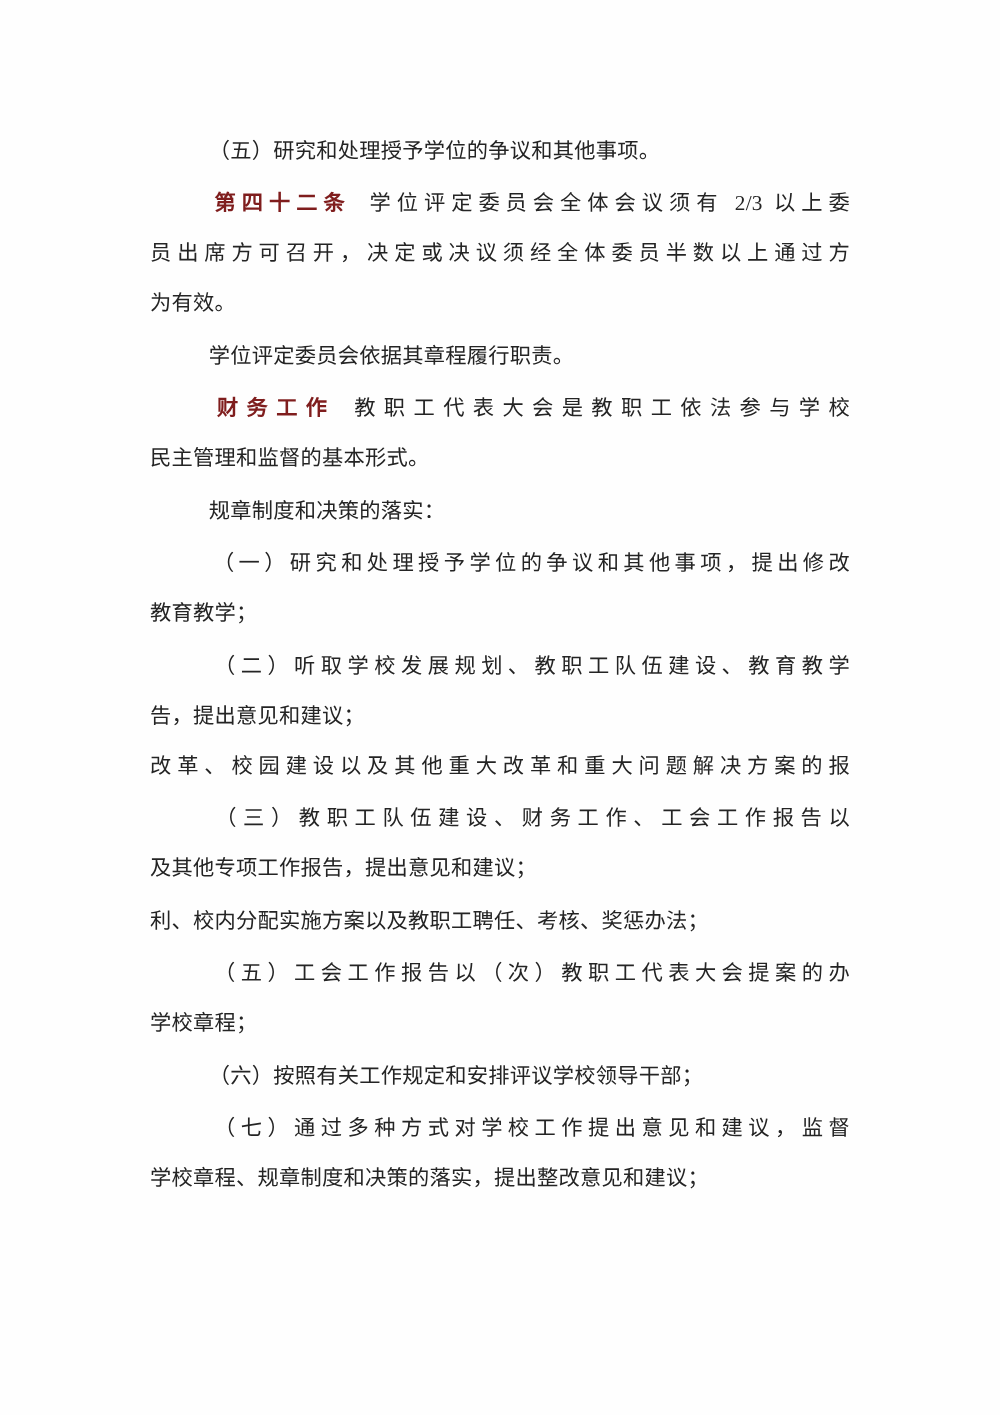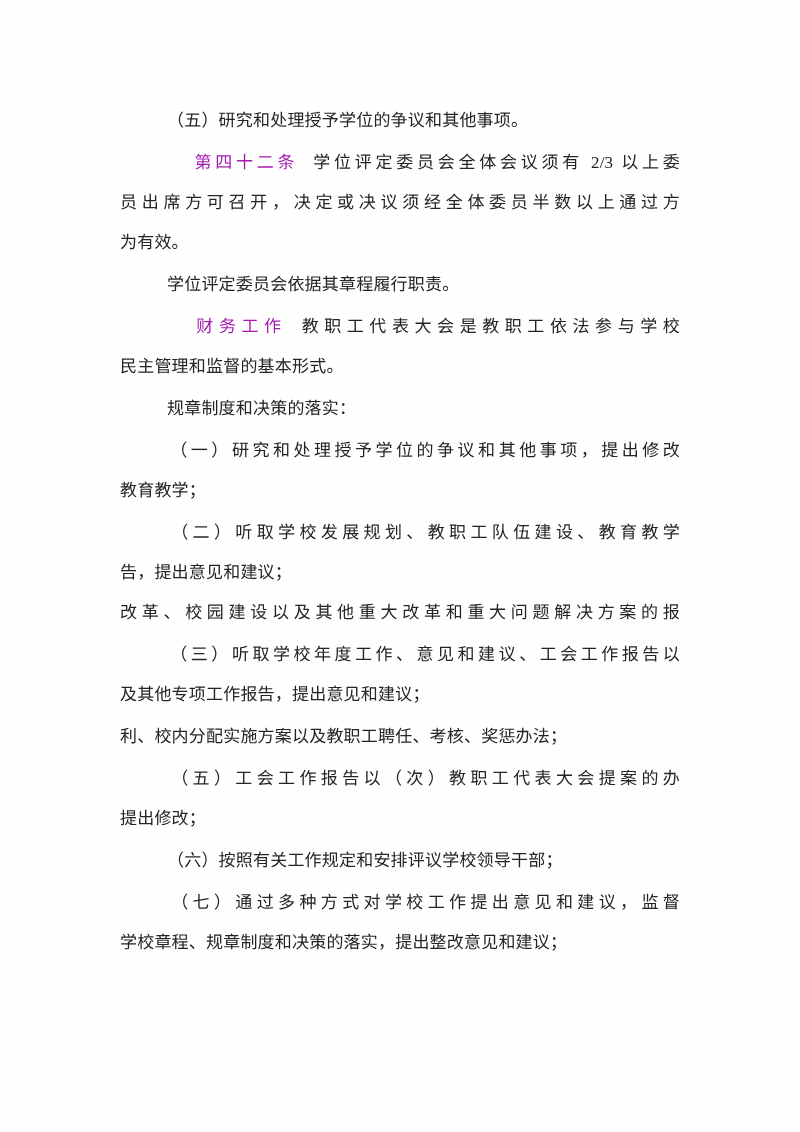--- a/index.html
+++ b/index.html
@@ -35,24 +35,23 @@
   }
   .line.short {
     text-align-last: left;
   }
   .indent {
     display: inline-block;
     width: 47px;
     height: 1px;
   }
   .lead {
-    font-weight: normal;
-    color: #a21caf;
+    font-weight: bold;
+    color: #7f1d1d;
     margin-right: 15px;
-    margin-left: 24px;
   }
 </style>
 </head>
 <body>
 
 <div class="page">
   <div class="doc">
 
     <div class="para">
       <div class="line short"><span class="indent"></span><span>（五）研究和处理授予学位的争议和其他事项。</span></div>
@@ -82,31 +81,31 @@
       <div class="line short"><span>教育教学；</span></div>
     </div>
 
     <div class="para">
       <div class="line"><span class="indent"></span><span>（二）听取学校发展规划、教职工队伍建设、教育教学</span></div>
       <div class="line short"><span>告，提出意见和建议；</span></div>
       <div class="line"><span>改革、校园建设以及其他重大改革和重大问题解决方案的报</span></div>
     </div>
 
     <div class="para">
-      <div class="line"><span class="indent"></span><span>（三）听取学校年度工作、意见和建议、工会工作报告以</span></div>
+      <div class="line"><span class="indent"></span><span>（三）教职工队伍建设、财务工作、工会工作报告以</span></div>
       <div class="line short"><span>及其他专项工作报告，提出意见和建议；</span></div>
     </div>
 
     <div class="para">
       <div class="line short"><span>利、校内分配实施方案以及教职工聘任、考核、奖惩办法；</span></div>
     </div>
 
     <div class="para">
       <div class="line"><span class="indent"></span><span>（五）工会工作报告以（次）教职工代表大会提案的办</span></div>
-      <div class="line short"><span>提出修改；</span></div>
+      <div class="line short"><span>学校章程；</span></div>
     </div>
 
     <div class="para">
       <div class="line short"><span class="indent"></span><span>（六）按照有关工作规定和安排评议学校领导干部；</span></div>
     </div>
 
     <div class="para">
       <div class="line"><span class="indent"></span><span>（七）通过多种方式对学校工作提出意见和建议，监督</span></div>
       <div class="line short"><span>学校章程、规章制度和决策的落实，提出整改意见和建议；</span></div>
     </div>

